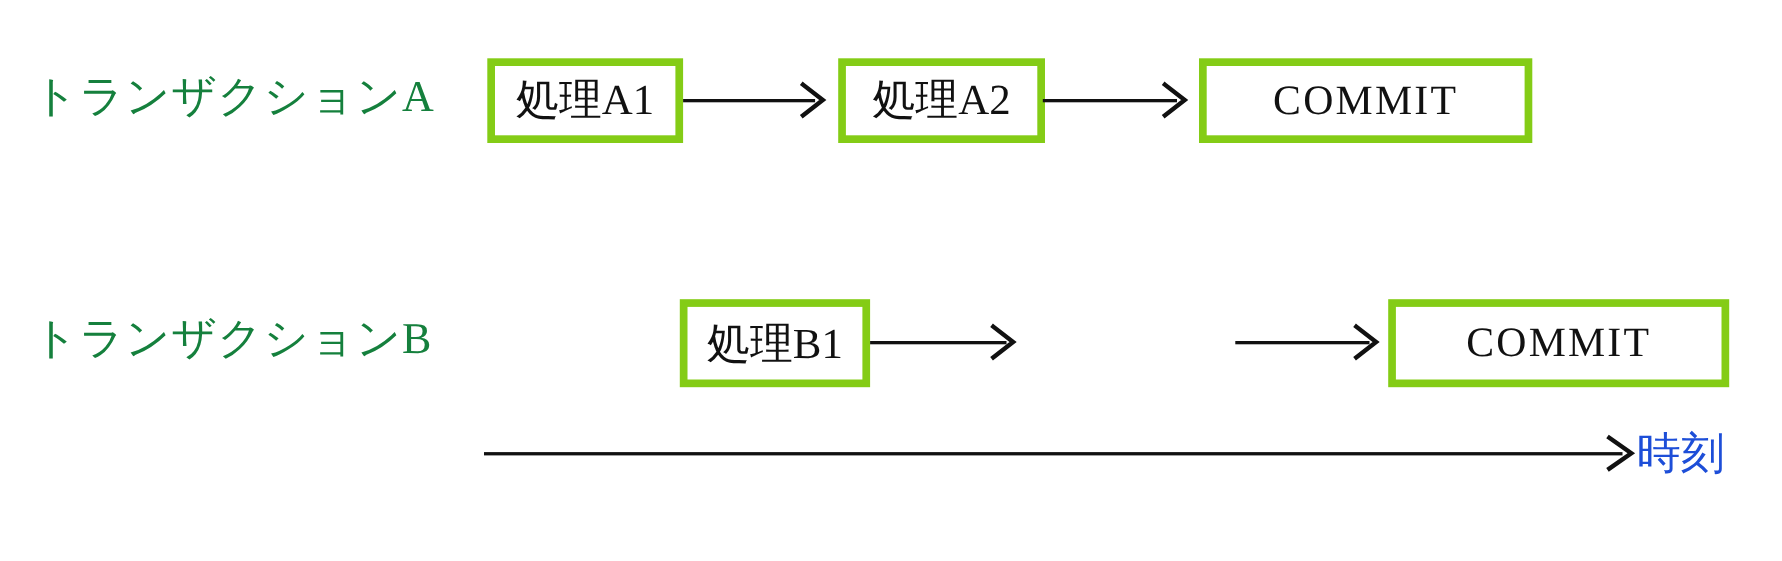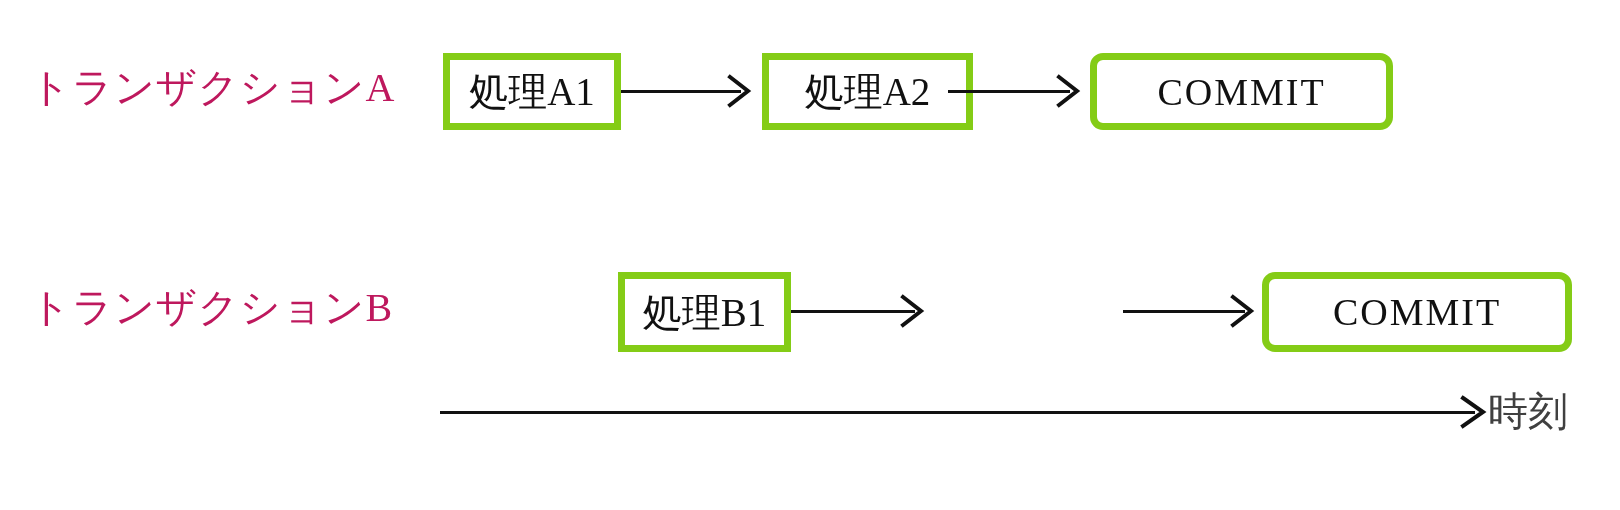--- a/index.html
+++ b/index.html
@@ -11,61 +11,61 @@
   #canvas {
     position: relative;
     width: 1620px;
     height: 510px;
     background: #ffffff;
     font-family: "Liberation Serif", "DejaVu Serif", serif;
     overflow: hidden;
   }
   .row-label {
     position: absolute;
-    color: #be185d;
+    color: #15803d;
     font-size: 40px;
     letter-spacing: 1px;
     white-space: nowrap;
     line-height: 1;
   }
   .node-box {
     position: absolute;
     box-sizing: border-box;
     border: 7px solid #84cc16;
     background: #ffffff;
     display: flex;
     align-items: center;
     justify-content: center;
     color: #111111;
     white-space: nowrap;
     line-height: 1;
   }
   .node-box.jp { font-size: 39px; letter-spacing: 0px; }
-  .node-box.en { font-size: 38px; letter-spacing: 2px; border-radius: 13px; }
+  .node-box.en { font-size: 38px; letter-spacing: 2px; }
 
   .connector {
     position: absolute;
     height: 0;
     border-top: 3px solid #111111;
   }
   .arrowhead {
     position: absolute;
     width: 0;
     height: 0;
   }
   .arrowhead svg { display: block; overflow: visible; }
 
   .axis-line {
     position: absolute;
     height: 0;
     border-top: 3px solid #111111;
   }
   .axis-label {
     position: absolute;
-    color: #404040;
+    color: #1d4ed8;
     font-size: 40px;
     white-space: nowrap;
     line-height: 1;
   }
 </style>
 </head>
 <body>
 
 <div id="canvas">
 
@@ -73,21 +73,21 @@
 
   <div class="node-box jp" style="left:443px; top:53px; width:178px; height:77px;">処理A1</div>
 
   <div class="connector" style="left:621px; top:90px; width:120px;"></div>
   <div class="arrowhead" style="left:729px; top:91px;">
     <svg width="34" height="34" viewBox="0 0 34 34" style="margin-left:-2px; margin-top:-17px;">
       <polyline points="3,3 21,17 3,31" fill="none" stroke="#111111" stroke-width="4" stroke-linecap="square" stroke-linejoin="miter"></polyline>
     </svg>
   </div>
 
-  <div class="node-box jp" style="left:762px; top:53px; width:211px; height:77px;">処理A2</div>
+  <div class="node-box jp" style="left:762px; top:53px; width:188px; height:77px;">処理A2</div>
 
   <div class="connector" style="left:948px; top:90px; width:122px;"></div>
   <div class="arrowhead" style="left:1058px; top:91px;">
     <svg width="34" height="34" viewBox="0 0 34 34" style="margin-left:-2px; margin-top:-17px;">
       <polyline points="3,3 21,17 3,31" fill="none" stroke="#111111" stroke-width="4" stroke-linecap="square" stroke-linejoin="miter"></polyline>
     </svg>
   </div>
 
   <div class="node-box en" style="left:1090px; top:53px; width:303px; height:77px;">COMMIT</div>
 

